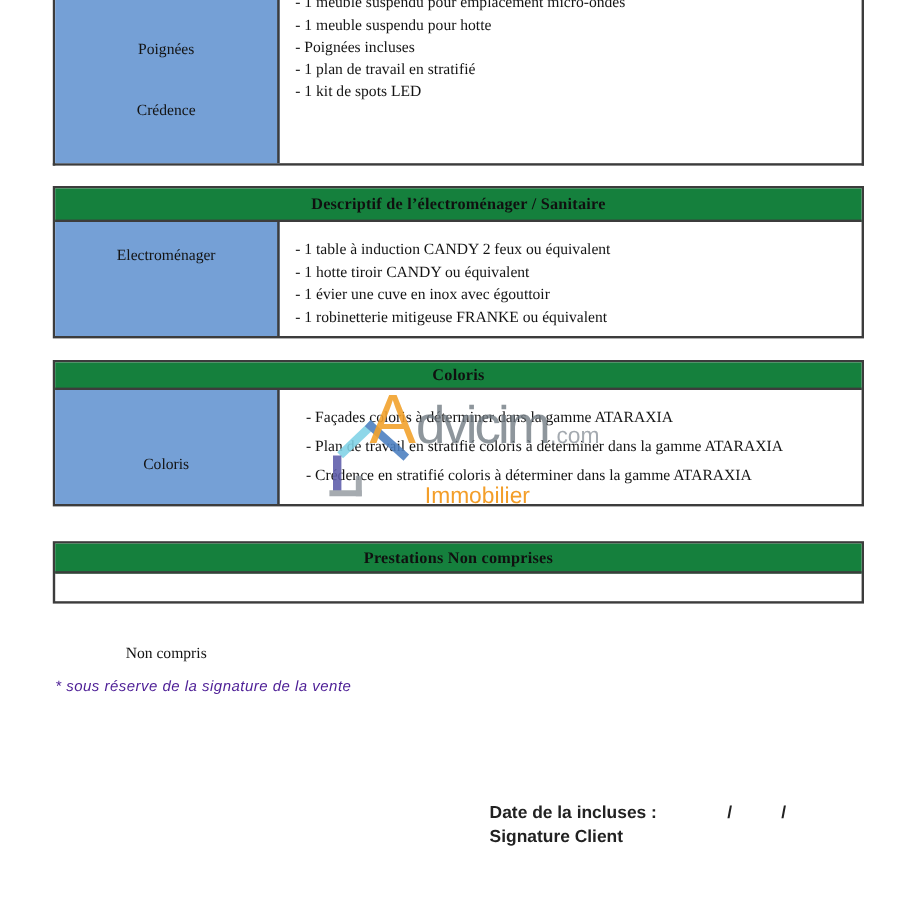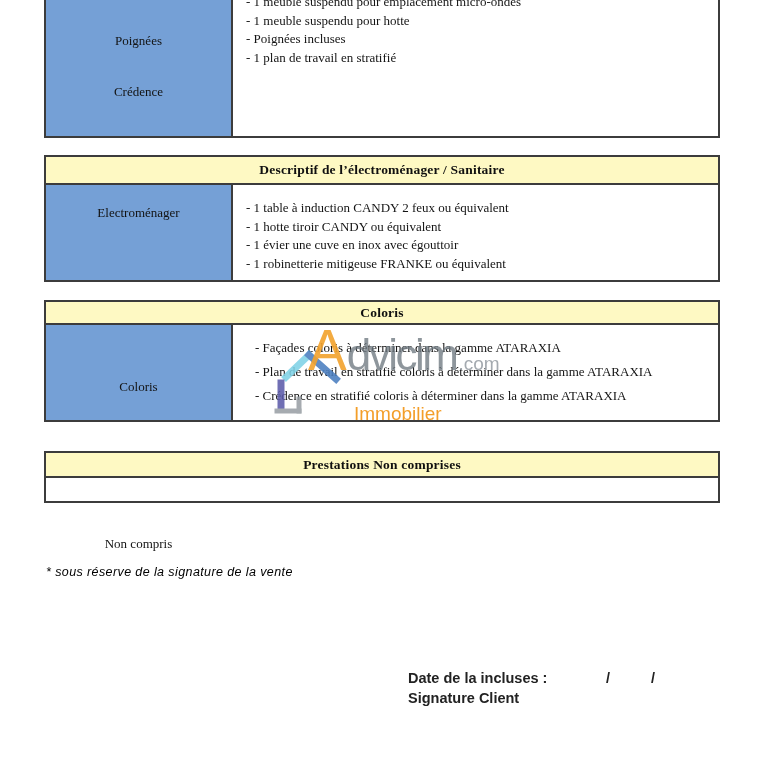--- a/index.html
+++ b/index.html
@@ -7,21 +7,21 @@
     position:relative;width:763px;height:763px;background:#ffffff;
     overflow:hidden;font-family:"Liberation Serif",serif;color:#161616;
   }
   
   .tbl{
     position:absolute;left:44px;width:676px;box-sizing:border-box;
     border:2px solid #3c3c3c;background:#ffffff;
     display:flex;flex-direction:column;
   }
   .tbl-header{
-    flex:0 0 auto;background:#fef9c3;border-bottom:2px solid #3c3c3c;
+    flex:0 0 auto;background:#15803d;border-bottom:2px solid #3c3c3c;
     display:flex;align-items:center;justify-content:center;
     font-weight:bold;font-size:13.5px;color:#101010;letter-spacing:.2px;
   }
   .tbl-body{flex:1;display:flex;min-height:0;}
   .label-col{
     flex:0 0 187px;background:#75a0d6;border-right:2px solid #3c3c3c;
     position:relative;box-sizing:border-box;
   }
   .lbl{position:absolute;left:0;width:100%;text-align:center;font-size:13px;color:#131313;}
   .content-col{flex:1;position:relative;overflow:hidden;}
@@ -65,21 +65,21 @@
   .wm-line{position:absolute;left:34px;top:10px;display:flex;align-items:baseline;line-height:0;}
   .wm-a{font-size:58px;color:rgba(242,162,44,0.90);line-height:0;}
   .wm-rest{font-size:44px;letter-spacing:-2.5px;color:rgba(110,120,128,0.78);line-height:0;}
   .wm-com{font-size:19px;color:rgba(148,155,162,0.85);margin-left:2px;line-height:0;}
   .wm-sub{position:absolute;left:80px;top:63px;font-size:19px;color:rgba(242,153,29,0.95);}
 
   
   .footnote{
     position:absolute;left:46px;top:565px;margin:0;
     font-family:"Liberation Sans",sans-serif;font-style:italic;
-    font-size:12.5px;color:#000000;letter-spacing:.4px;
+    font-size:12.5px;color:#4c1d95;letter-spacing:.4px;
   }
   .footer-text{
     position:absolute;font-family:"Liberation Sans",sans-serif;
     font-weight:bold;font-size:14.5px;color:#222222;line-height:16px;
   }
   .date-label{left:408px;top:670px;}
   .slash-1{left:606px;top:670px;}
   .slash-2{left:651px;top:670px;}
   .sig-label{left:408px;top:690px;}
 </style>
@@ -92,20 +92,21 @@
     <div class="tbl-body">
       <div class="label-col">
         <span class="lbl lbl-0">Poignées</span>
         <span class="lbl lbl-1">Crédence</span>
       </div>
       <div class="content-col">
         <div class="item">- 1 meuble suspendu pour emplacement micro-ondes</div>
         <div class="item">- 1 meuble suspendu pour hotte</div>
         <div class="item">- Poignées incluses</div>
         <div class="item">- 1 plan de travail en stratifié</div>
+        <div class="item">- 1 kit de spots LED</div>
       </div>
     </div>
   </section>
 
   <section class="tbl tbl2">
     <div class="tbl-header">Descriptif de l’électroménager / Sanitaire</div>
     <div class="tbl-body">
       <div class="label-col">
         <span class="lbl lbl-0">Electroménager</span>
       </div>

